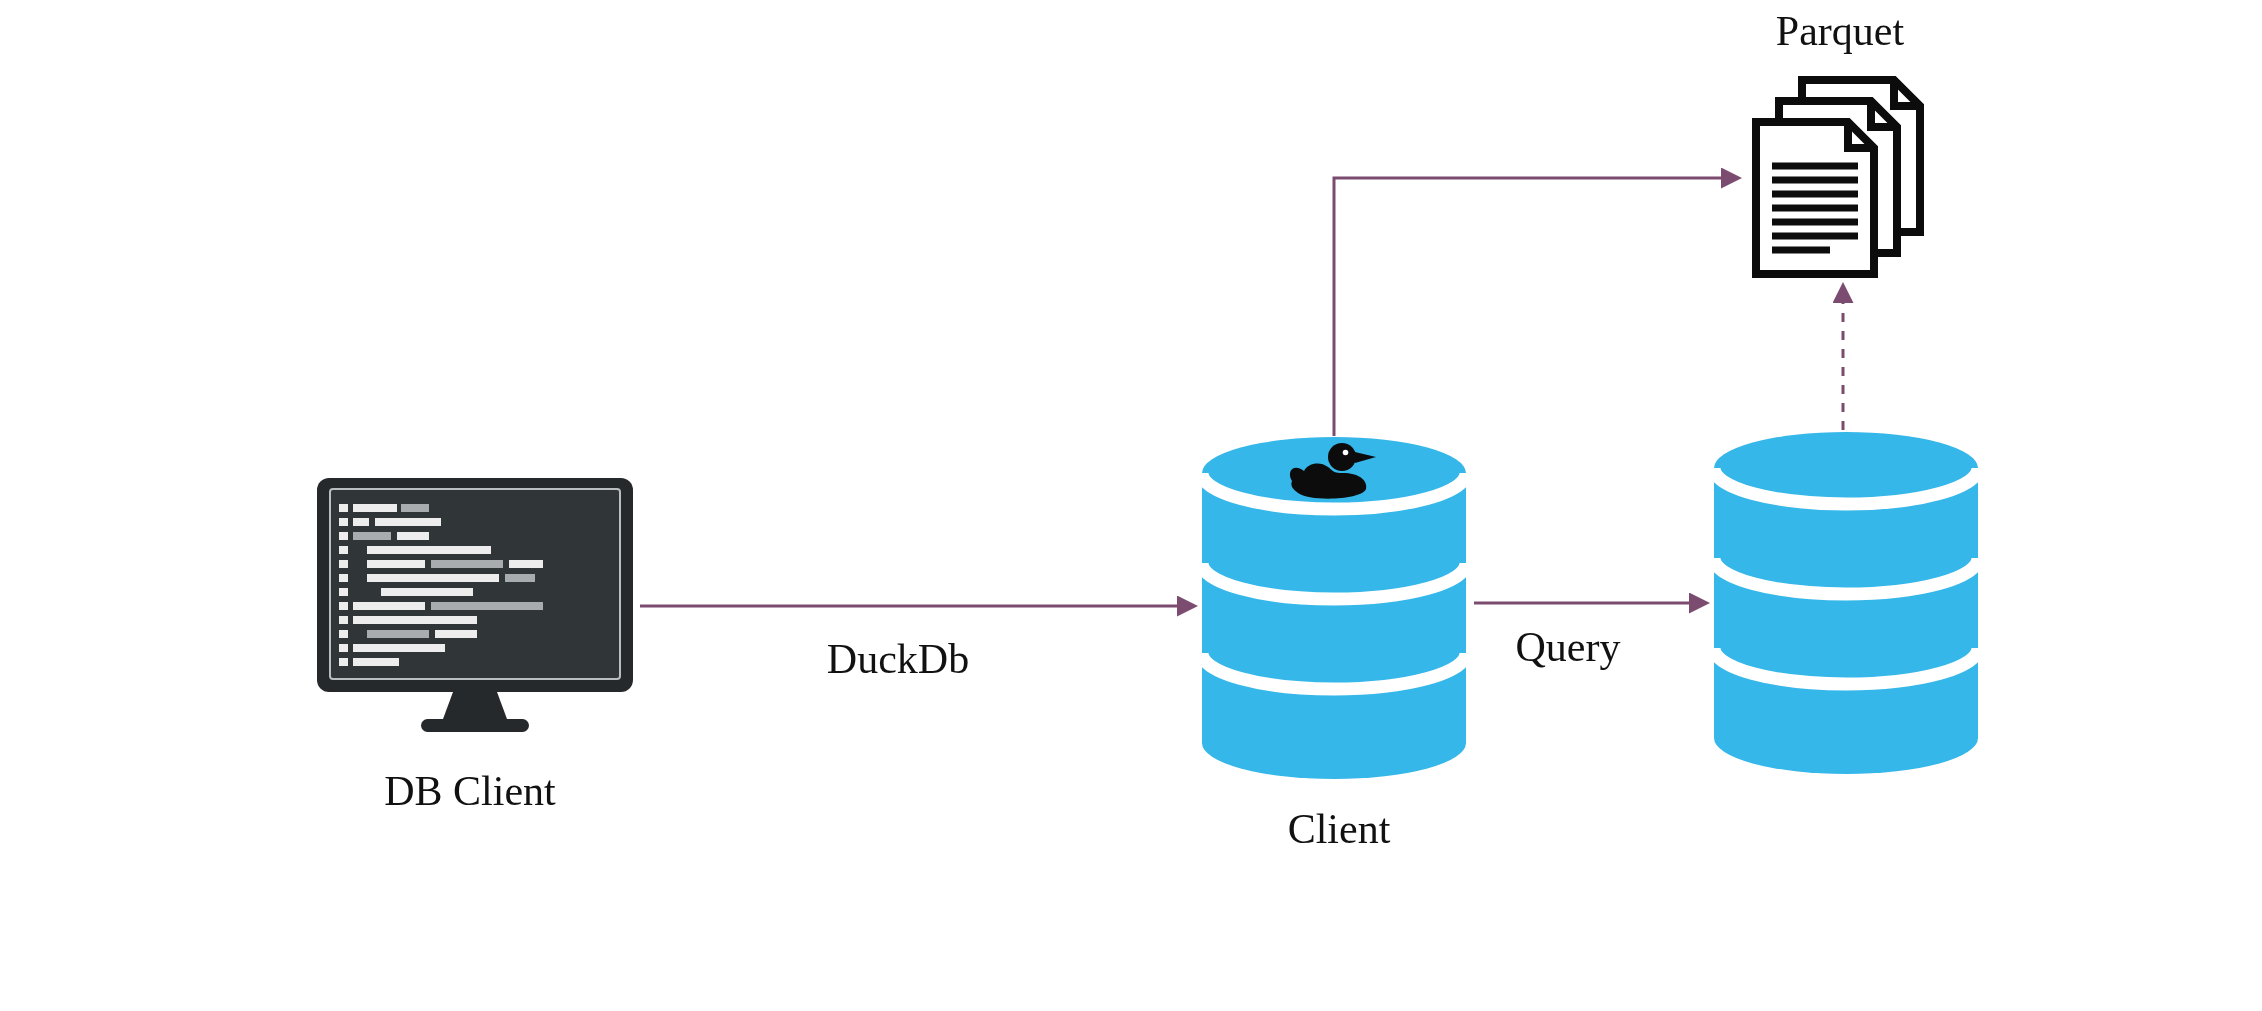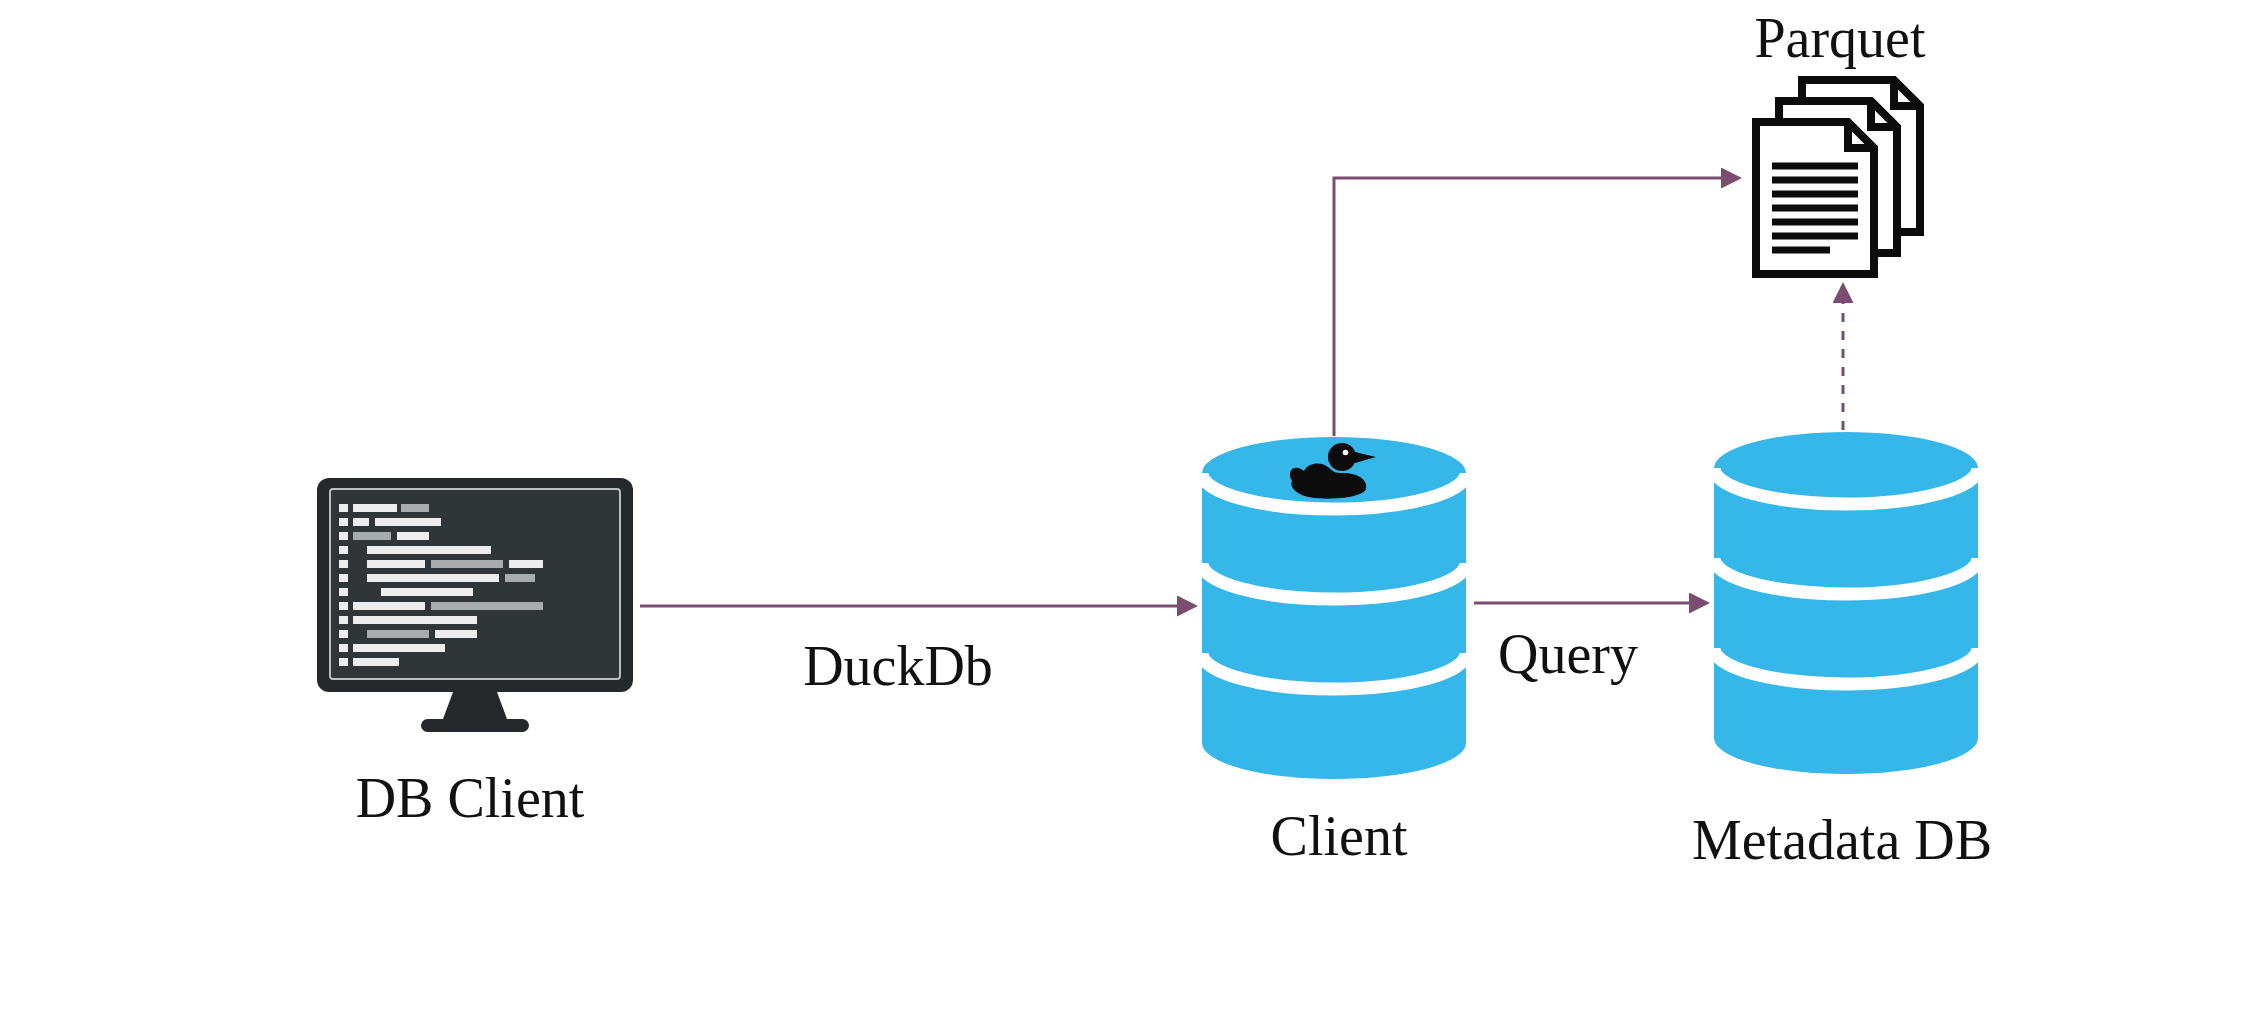--- a/index.html
+++ b/index.html
@@ -11,21 +11,21 @@
     --code-line-bright:#ededed;
     --code-line-dim:#a8acae;
     --icon-black:#0c0c0c;
     --label-text:#111111;
   }
   *{margin:0;padding:0;box-sizing:border-box}
   body{background:#fff;font-family:"Liberation Serif","DejaVu Serif",serif;}
   .canvas{position:relative;width:2262px;height:1011px;background:var(--background);overflow:hidden;}
   .layer{position:absolute;left:0;top:0;}
   .node{position:absolute;}
-  .label{position:absolute;transform:translateX(-50%);font-size:56px;color:var(--label-text);white-space:nowrap;line-height:1.1;text-align:right;}
+  .label{position:absolute;transform:translateX(-50%);font-size:42px;color:var(--label-text);white-space:nowrap;line-height:1.1;text-align:right;}
 </style>
 </head>
 <body>
 
 <div class="canvas">
 
   <svg class="layer" width="2262" height="1011" viewBox="0 0 2262 1011">
     <defs>
       <marker id="ah" markerWidth="7" markerHeight="7" refX="1" refY="3.5" orient="auto">
         <path d="M0,0 L7,3.5 L0,7 Z" style="fill:var(--arrow-purple)"></path>
@@ -143,18 +143,17 @@
             <line x1="16" y1="114" x2="102" y2="114"></line>
             <line x1="16" y1="128" x2="74" y2="128"></line>
           </g>
         </g>
       </g>
     </svg>
   </div>
 
   <div class="label" style="left:470px;top:768px">DB Client</div>
   <div class="label" style="left:1339px;top:806px">Client</div>
-  <div class="label" style="left:1842px;top:810px">Metadata DB</div>
   <div class="label" style="left:1840px;top:8px">Parquet</div>
   <div class="label" style="left:898px;top:636px">DuckDb</div>
   <div class="label" style="left:1568px;top:624px">Query</div>
 
 </div>
 
 </body></html>

